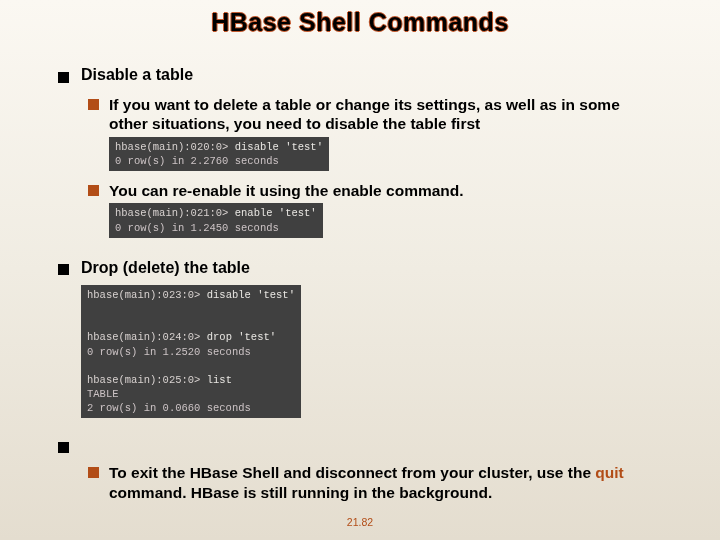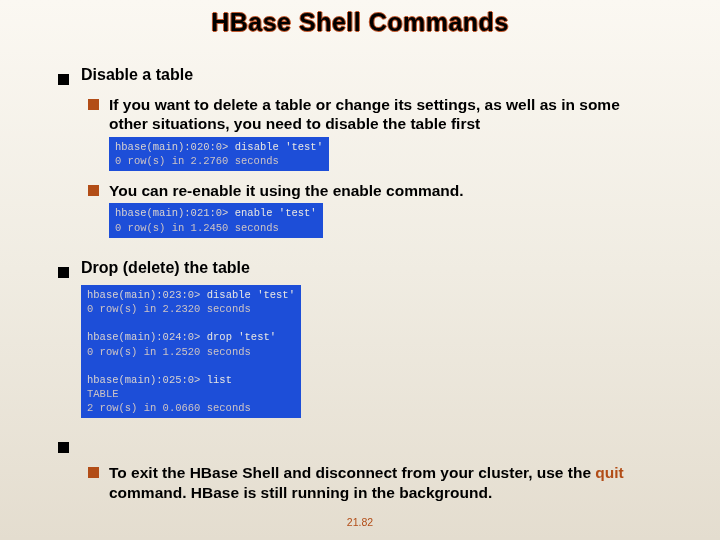--- a/index.html
+++ b/index.html
@@ -22,21 +22,21 @@
       -1px 0 0 #c35a2f,
       0 1px 0 #c35a2f,
       0 -1px 0 #c35a2f;
     letter-spacing: 0.5px;
   }
   .content {
     padding: 28px 58px 0 58px;
   }
   .l1 {
     display: flex;
-    align-items: flex-end;
+    align-items: center;
     margin-bottom: 4px;
   }
   .sq {
     width: 11px;
     height: 11px;
     background: #000;
     flex: 0 0 11px;
     margin-top: 4px;
     margin-right: 12px;
   }
@@ -59,21 +59,21 @@
     margin-top: 4px;
     margin-right: 10px;
   }
   .l2-text {
     font-size: 15.5px;
     font-weight: bold;
     line-height: 1.25;
   }
   .term {
     font-family: "Courier New", monospace;
-    background: #1d4ed8;
+    background: #404040;
     color: #ccc3c5;
     font-size: 10.5px;
     line-height: 1.35;
     padding: 3px 6px;
     display: inline-block;
     margin-top: 3px;
   }
   .term-wrap { margin-left: 51px; margin-bottom: 6px; }
   .term-wrap-l1 { margin-left: 23px; margin-bottom: 9px; }
   .section-gap { margin-top: 20px; }
@@ -126,21 +126,21 @@
     </div>
   </div>
 
   <div class="l1 section-gap">
     <div class="sq"></div>
     <div class="l1-text">Drop (delete) the table</div>
   </div>
   <div class="term-wrap-l1">
     <div class="term">
       <span class="prompt">hbase(main):023:0&gt;</span><span class="wht"> disable 'test'</span><br>
-      <span>0 row(s) in 2.2320 seconds</span><br><br>
+      <br><br>
       <span class="prompt">hbase(main):024:0&gt;</span><span class="wht"> drop 'test'</span><br>
       <span>0 row(s) in 1.2520 seconds</span><br><br>
       <span class="prompt">hbase(main):025:0&gt;</span><span class="wht"> list</span><br>
       <span>TABLE</span><br>
       <span>2 row(s) in 0.0660 seconds</span>
     </div>
   </div>
 
   <div class="l1 section-gap">
     <div class="sq"></div>

